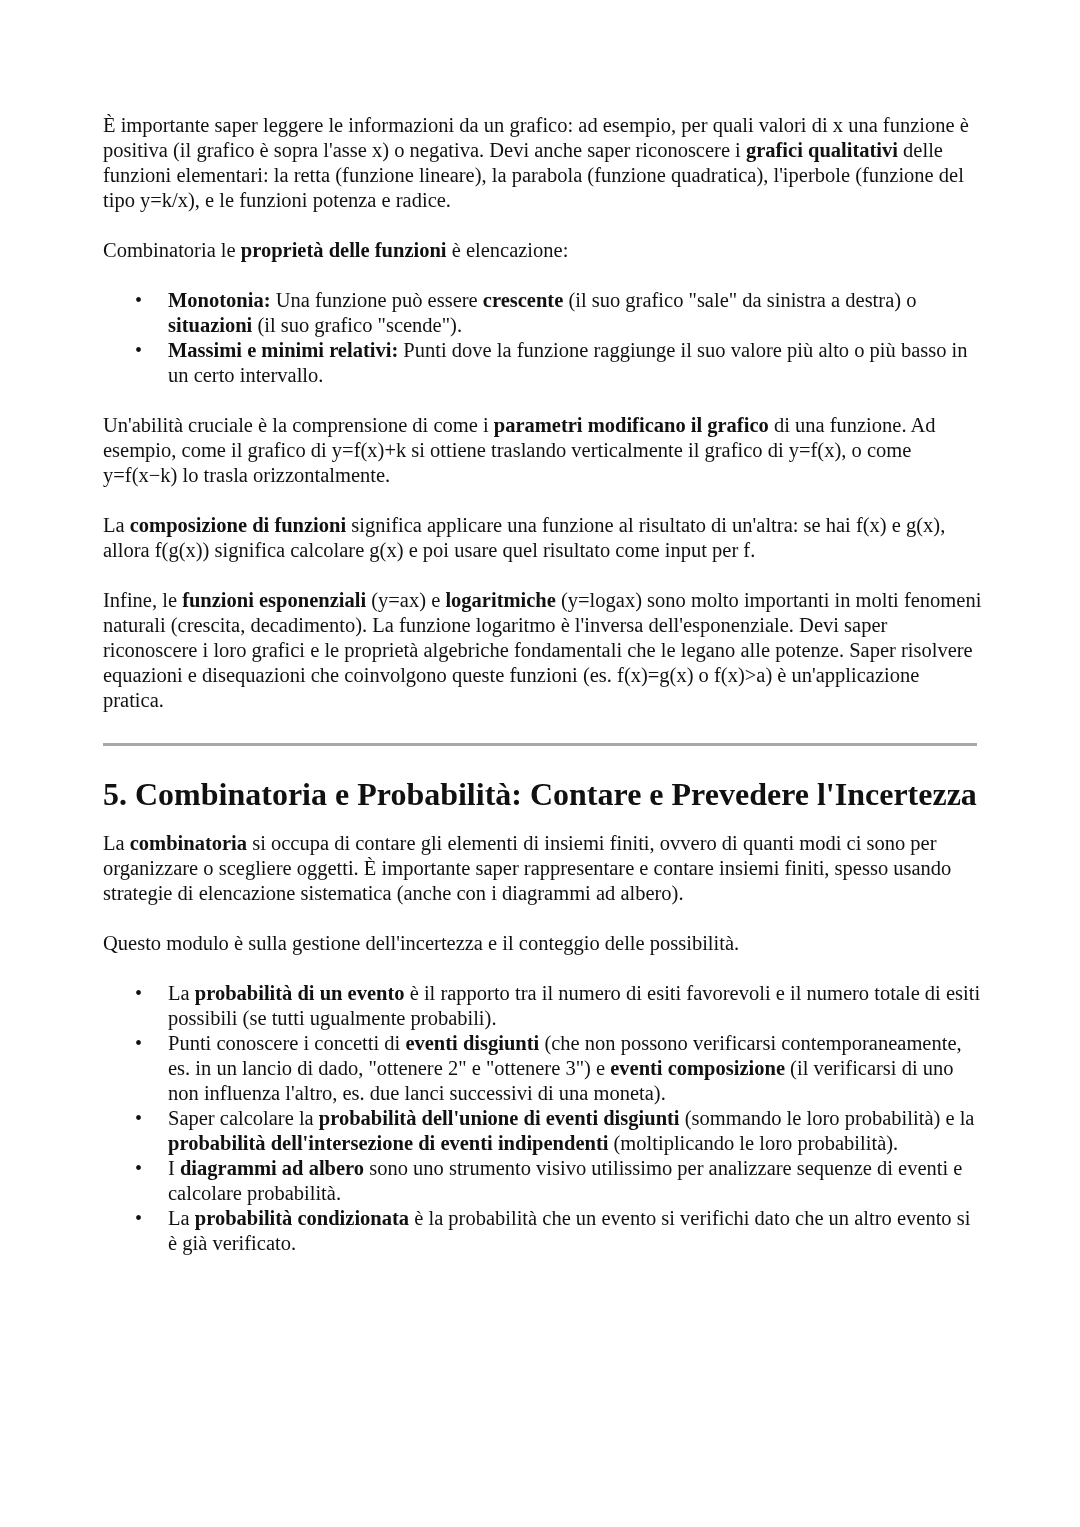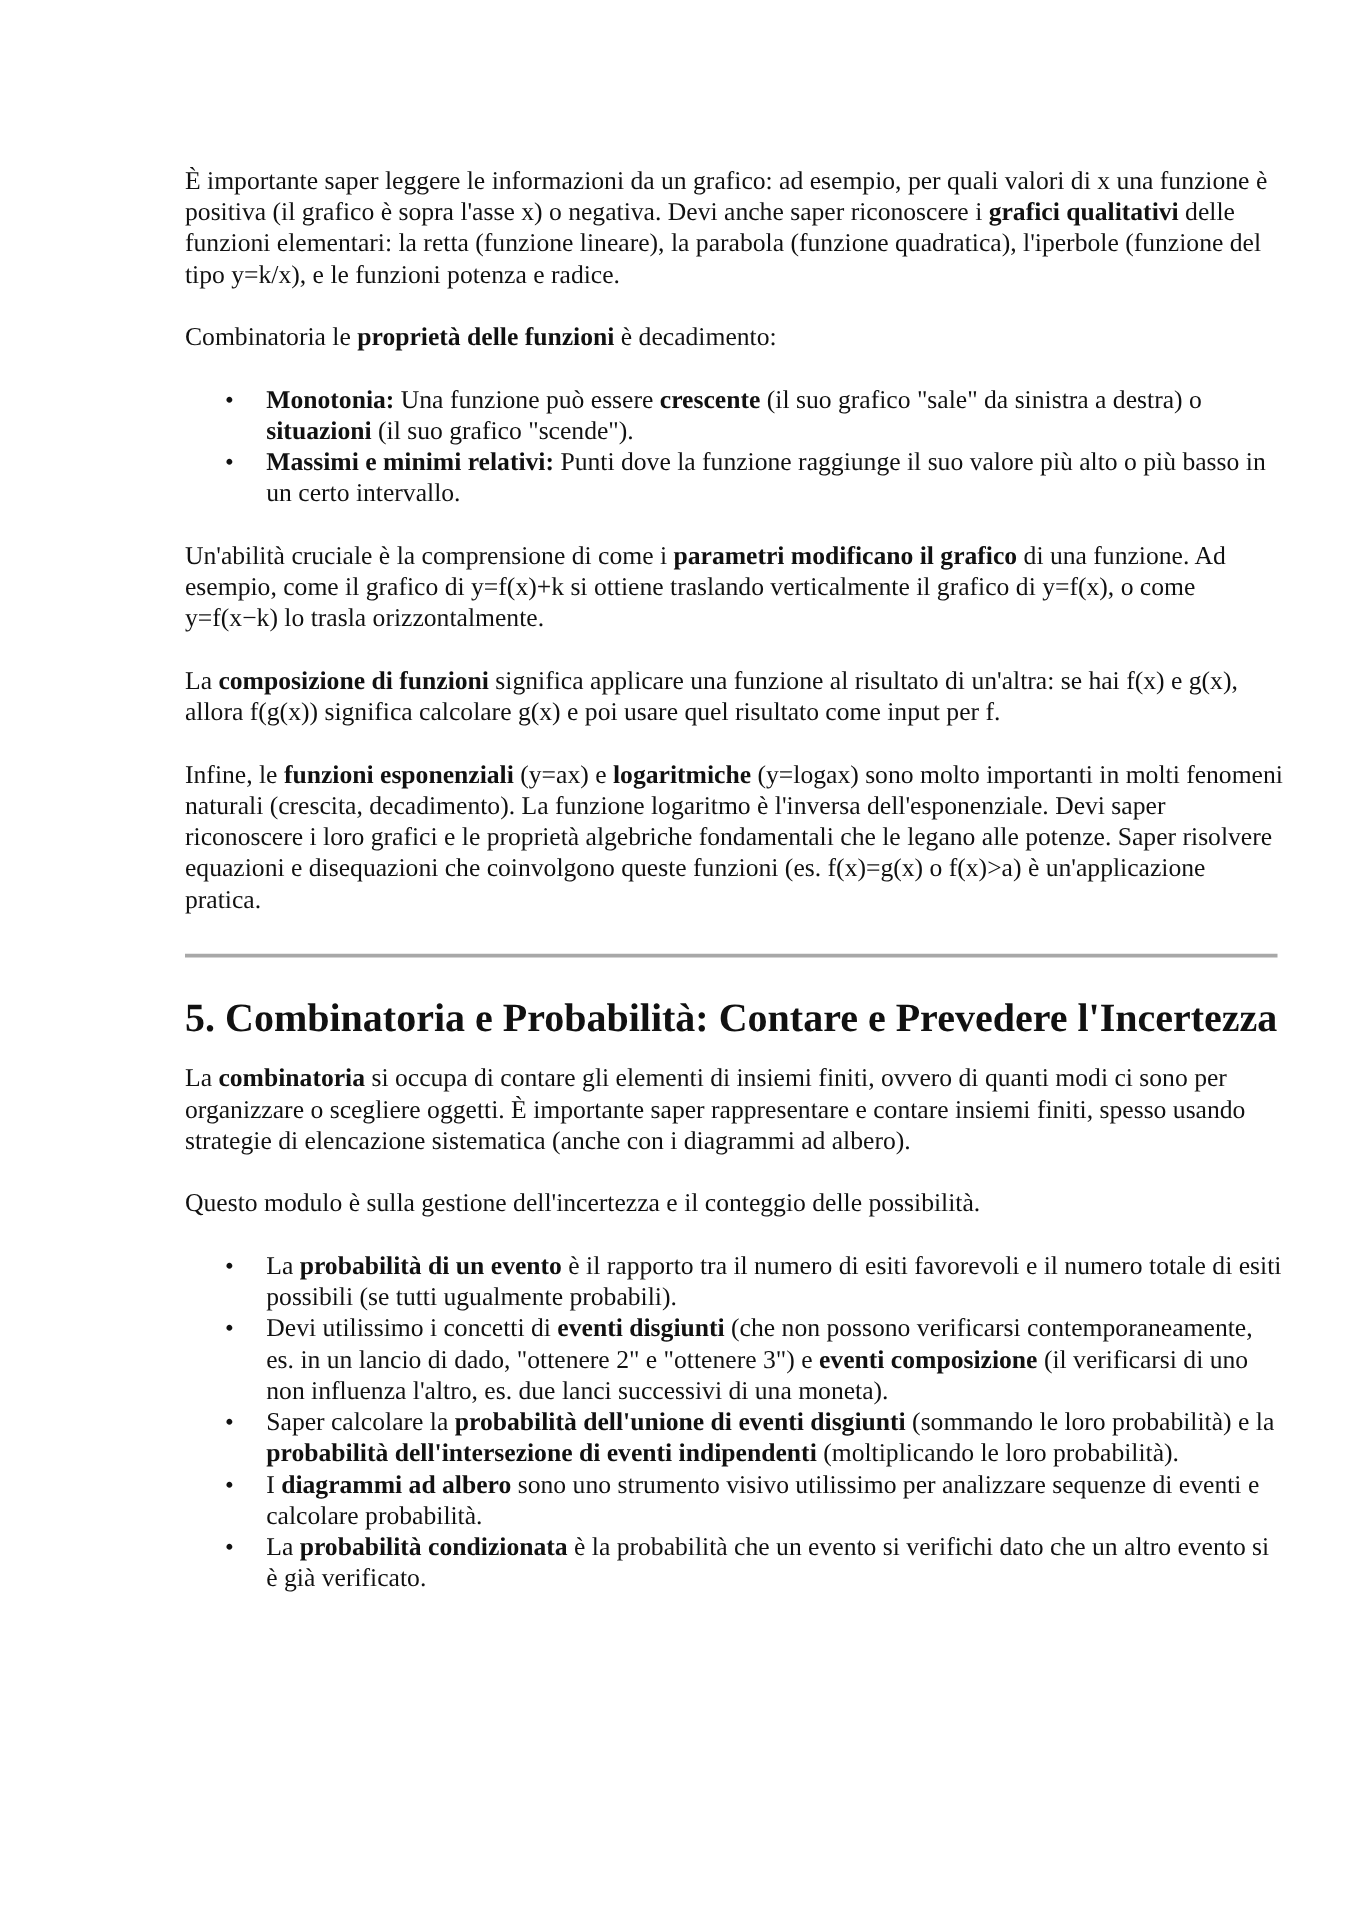--- a/index.html
+++ b/index.html
@@ -13,23 +13,22 @@
       position: relative;
       overflow: hidden;
       font-family: "Liberation Serif", "DejaVu Serif", serif;
       color: #111111;
       font-size: 20.5px;
       line-height: 25px;
     }
     .page {
       position: absolute;
       left: 103px;
-      top: 133px;
+      top: 113px;
       width: 880px;
-      margin-left: 45px;
     }
     p {
       margin: 0 0 25px 0;
     }
     b {
       font-weight: bold;
     }
     ul {
       list-style: none;
       margin: 0 0 25px 0;
@@ -56,34 +55,34 @@
       font-weight: bold;
       margin: 0 0 22px 0;
       line-height: 30px;
     }
   </style>
 </head>
 <body>
 
 <div class="page">
   <p><span>È importante saper leggere le informazioni da un grafico: ad esempio, per quali valori di x una funzione è positiva (il grafico è sopra l'asse x) o negativa. Devi anche saper riconoscere i </span><b>grafici qualitativi</b><span> delle funzioni elementari: la retta (funzione lineare), la parabola (funzione quadratica), l'iperbole (funzione del tipo y=k/x), e le funzioni potenza e radice.</span></p>
-  <p><span>Combinatoria le </span><b>proprietà delle funzioni</b><span> è decadimento:</span></p>
+  <p><span>Combinatoria le </span><b>proprietà delle funzioni</b><span> è elencazione:</span></p>
   <ul>
       <li><span class="bullet">•</span><b>Monotonia:</b><span> Una funzione può essere </span><b>crescente</b><span> (il suo grafico "sale" da sinistra a destra) o </span><b>situazioni</b><span> (il suo grafico "scende").</span></li>
       <li><span class="bullet">•</span><b>Massimi e minimi relativi:</b><span> Punti dove la funzione raggiunge il suo valore più alto o più basso in un certo intervallo.</span></li>
     </ul>
   <p><span>Un'abilità cruciale è la comprensione di come i </span><b>parametri modificano il grafico</b><span> di una funzione. Ad esempio, come il grafico di y=f(x)+k si ottiene traslando verticalmente il grafico di y=f(x), o come y=f(x−k) lo trasla orizzontalmente.</span></p>
   <p><span>La </span><b>composizione di funzioni</b><span> significa applicare una funzione al risultato di un'altra: se hai f(x) e g(x), allora f(g(x)) significa calcolare g(x) e poi usare quel risultato come input per f.</span></p>
   <p><span>Infine, le </span><b>funzioni esponenziali</b><span> (y=ax) e </span><b>logaritmiche</b><span> (y=logax) sono molto importanti in molti fenomeni naturali (crescita, decadimento). La funzione logaritmo è l'inversa dell'esponenziale. Devi saper riconoscere i loro grafici e le proprietà algebriche fondamentali che le legano alle potenze. Saper risolvere equazioni e disequazioni che coinvolgono queste funzioni (es. f(x)=g(x) o f(x)&gt;a) è un'applicazione pratica.</span></p>
 
   <div class="divider"></div>
 
   <h2>5. Combinatoria e Probabilità: Contare e Prevedere l'Incertezza</h2>
   <p><span>La </span><b>combinatoria</b><span> si occupa di contare gli elementi di insiemi finiti, ovvero di quanti modi ci sono per organizzare o scegliere oggetti. È importante saper rappresentare e contare insiemi finiti, spesso usando strategie di elencazione sistematica (anche con i diagrammi ad albero).</span></p>
   <p><span>Questo modulo è sulla gestione dell'incertezza e il conteggio delle possibilità.</span></p>
   <ul>
       <li><span class="bullet">•</span><span>La </span><b>probabilità di un evento</b><span> è il rapporto tra il numero di esiti favorevoli e il numero totale di esiti possibili (se tutti ugualmente probabili).</span></li>
-      <li><span class="bullet">•</span><span>Devi utilissimo i concetti di </span><b>eventi disgiunti</b><span> (che non possono verificarsi contemporaneamente, es. in un lancio di dado, "ottenere 2" e "ottenere 3") e </span><b>eventi composizione</b><span> (il verificarsi di uno non influenza l'altro, es. due lanci successivi di una moneta).</span></li>
+      <li><span class="bullet">•</span><span>Punti conoscere i concetti di </span><b>eventi disgiunti</b><span> (che non possono verificarsi contemporaneamente, es. in un lancio di dado, "ottenere 2" e "ottenere 3") e </span><b>eventi composizione</b><span> (il verificarsi di uno non influenza l'altro, es. due lanci successivi di una moneta).</span></li>
       <li><span class="bullet">•</span><span>Saper calcolare la </span><b>probabilità dell'unione di eventi disgiunti</b><span> (sommando le loro probabilità) e la </span><b>probabilità dell'intersezione di eventi indipendenti</b><span> (moltiplicando le loro probabilità).</span></li>
       <li><span class="bullet">•</span><span>I </span><b>diagrammi ad albero</b><span> sono uno strumento visivo utilissimo per analizzare sequenze di eventi e calcolare probabilità.</span></li>
       <li><span class="bullet">•</span><span>La </span><b>probabilità condizionata</b><span> è la probabilità che un evento si verifichi dato che un altro evento si è già verificato.</span></li>
     </ul>
 </div>
 
 </body></html>

